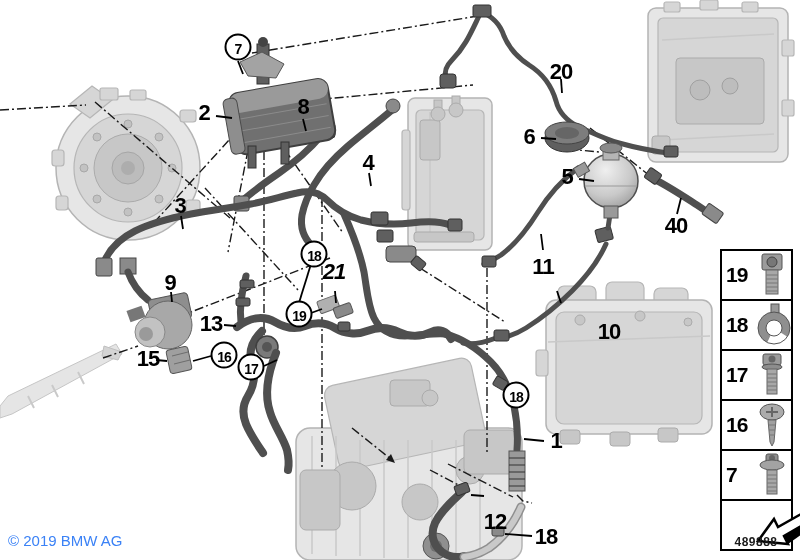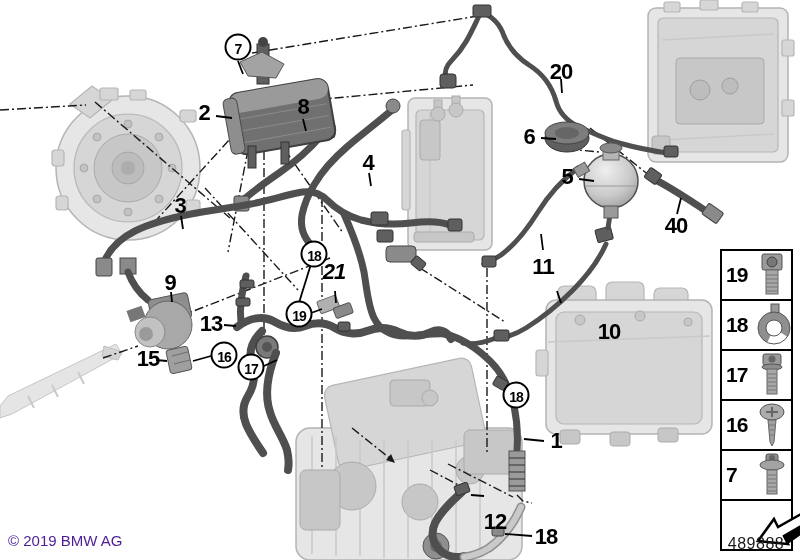--- a/index.html
+++ b/index.html
@@ -41,23 +41,23 @@
   
   .legend{position:absolute;left:720px;top:249px;width:73px;height:302px;
     border:2px solid #000;background:#fff;box-sizing:border-box;z-index:4;
     display:flex;flex-direction:column;}
   .legend-cell{flex:1;display:flex;align-items:center;gap:2px;
     border-bottom:2px solid #000;padding:1px 2px 1px 4px;box-sizing:border-box;cursor:pointer;}
   .legend-cell:last-child{border-bottom:none;}
   .legend-num{font-size:21px;font-weight:700;min-width:26px;letter-spacing:-1px;}
   .legend-icon{flex:1;display:flex;justify-content:center;align-items:center;}
 
-  .copyright{position:absolute;left:8px;top:532px;font-size:15px;color:#4c1d95;z-index:4;}
+  .copyright{position:absolute;left:8px;top:532px;font-size:15px;color:#3b82f6;z-index:4;}
   .diagram-number{position:absolute;left:716px;top:535px;width:80px;text-align:center;
-    font-size:16px;color:#1a1a1a;letter-spacing:.5px;z-index:4;}
+    font-size:12px;color:#1a1a1a;letter-spacing:.5px;z-index:4;font-weight:bold;}
 </style>
 </head>
 <body>
 
 <svg id="stage" viewBox="0 0 800 560" xmlns="http://www.w3.org/2000/svg">
   <defs>
     <radialGradient id="gTank" cx="40%" cy="30%" r="80%">
       <stop offset="0%" stop-color="#efefef"></stop>
       <stop offset="60%" stop-color="#c9c9c9"></stop>
       <stop offset="100%" stop-color="#9a9a9a"></stop>

